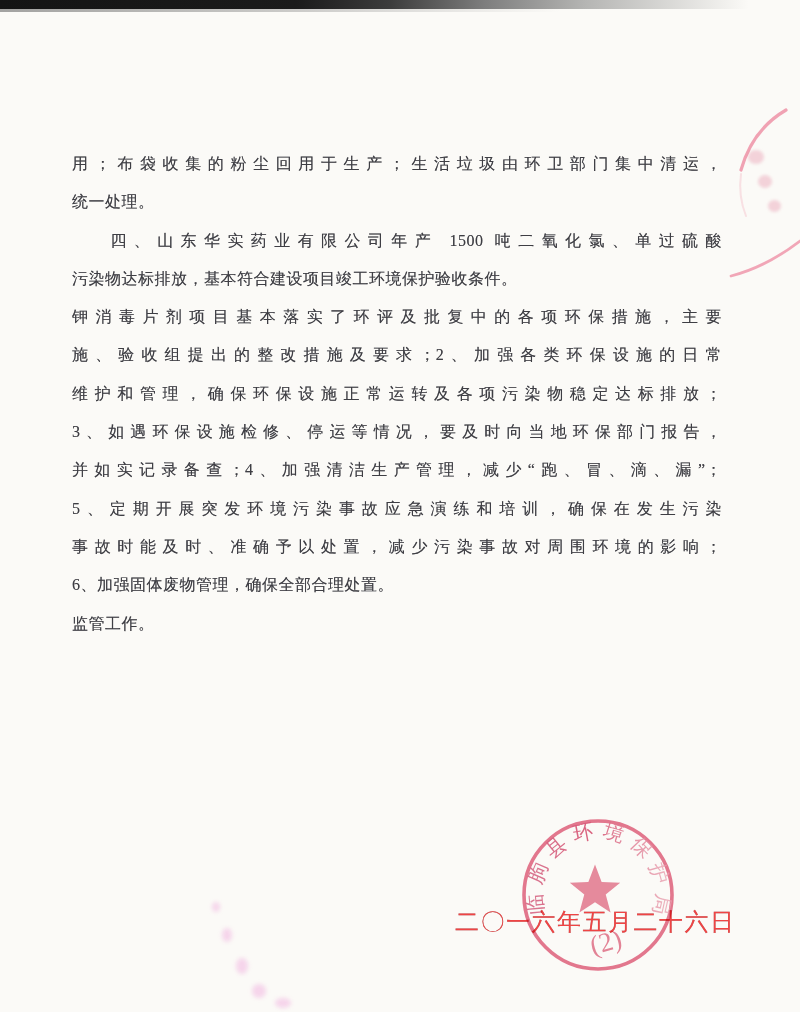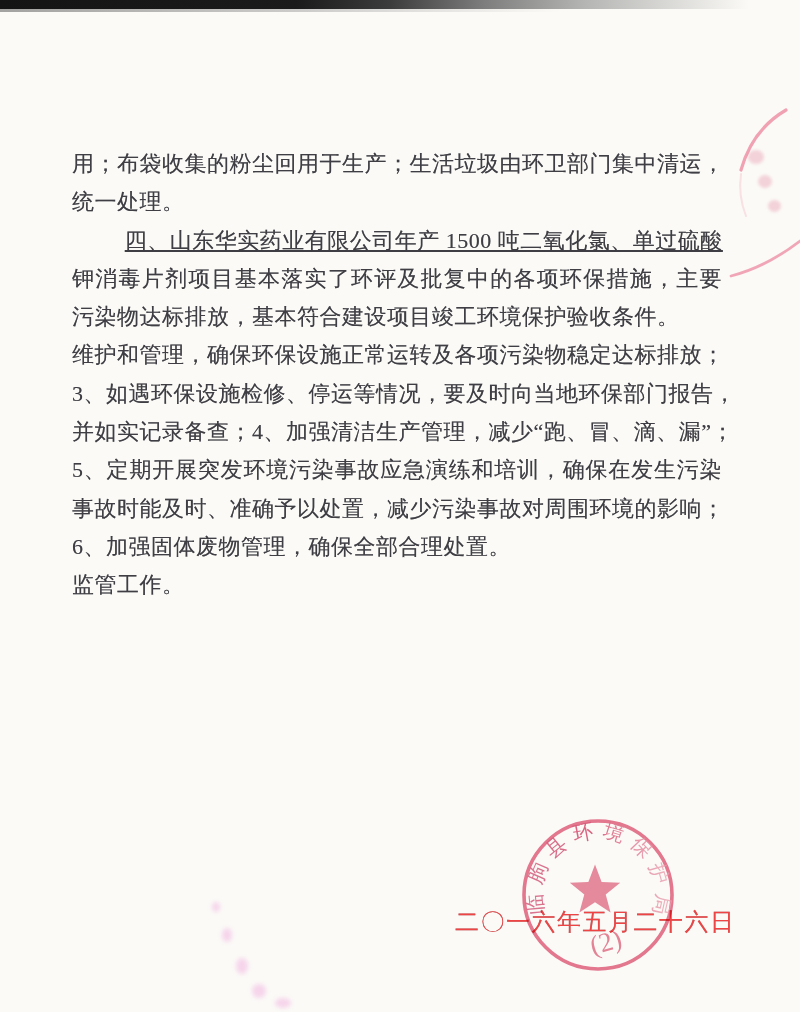--- a/index.html
+++ b/index.html
@@ -30,38 +30,37 @@
     top: 9px; left: 0;
     width: 560px; height: 3px;
     background: linear-gradient(to right,
       rgba(90,90,90,.55) 0%, rgba(120,120,120,.35) 55%, rgba(150,150,150,0) 100%);
   }
   
   .text-block {
     position: absolute;
     left: 72px; top: 145px;
     width: 650px;
-    font-size: 22px;
+    font-size: 16px;
     line-height: 38.3px;
     letter-spacing: 0.5px;
     color: #3e3e44;
     text-shadow: 0 0 0.6px rgba(70,70,75,0.55);
   }
   .doc-line {
     text-align: justify;
     text-align-last: justify;
     text-justify: inter-character;
     white-space: nowrap;
   }
   .doc-line.flush {
     text-align-last: left;
   }
   .doc-line.indent {
     text-indent: 2.4em;
-    text-decoration: underline;
   }
   
   .date-line {
     position: absolute;
     left: 455px; top: 906px;
     font-size: 24px;
     letter-spacing: 1.5px;
     color: #ef4444;
     z-index: 2;
     text-shadow: 0 0 0.6px rgba(70,70,75,0.5);
@@ -104,22 +103,23 @@
 
 <div class="page">
 
   <div class="scan-edge-top"></div>
   <div class="scan-edge-top2"></div>
 
   <div class="text-block">
       <div class="doc-line">用；布袋收集的粉尘回用于生产；生活垃圾由环卫部门集中清运，</div>
       <div class="doc-line flush">统一处理。</div>
       <div class="doc-line indent">四、山东华实药业有限公司年产 1500 吨二氧化氯、单过硫酸</div>
+      <div class="doc-line flush">污染物达标排放，基本符合建设项目竣工环境保护验收条件。</div>
       <div class="doc-line">钾消毒片剂项目基本落实了环评及批复中的各项环保措施，主要</div>
-      <div class="doc-line flush">污染物达标排放，基本符合建设项目竣工环境保护验收条件。</div>
+      <div class="doc-line">施、验收组提出的整改措施及要求；2、加强各类环保设施的日常</div>
       <div class="doc-line">维护和管理，确保环保设施正常运转及各项污染物稳定达标排放；</div>
       <div class="doc-line">3、如遇环保设施检修、停运等情况，要及时向当地环保部门报告，</div>
       <div class="doc-line">并如实记录备查；4、加强清洁生产管理，减少“跑、冒、滴、漏”；</div>
       <div class="doc-line">5、定期开展突发环境污染事故应急演练和培训，确保在发生污染</div>
       <div class="doc-line">事故时能及时、准确予以处置，减少污染事故对周围环境的影响；</div>
       <div class="doc-line flush">6、加强固体废物管理，确保全部合理处置。</div>
       <div class="doc-line flush">监管工作。</div>
     </div>
 
   <div class="date-line">二〇一六年五月二十六日</div>

